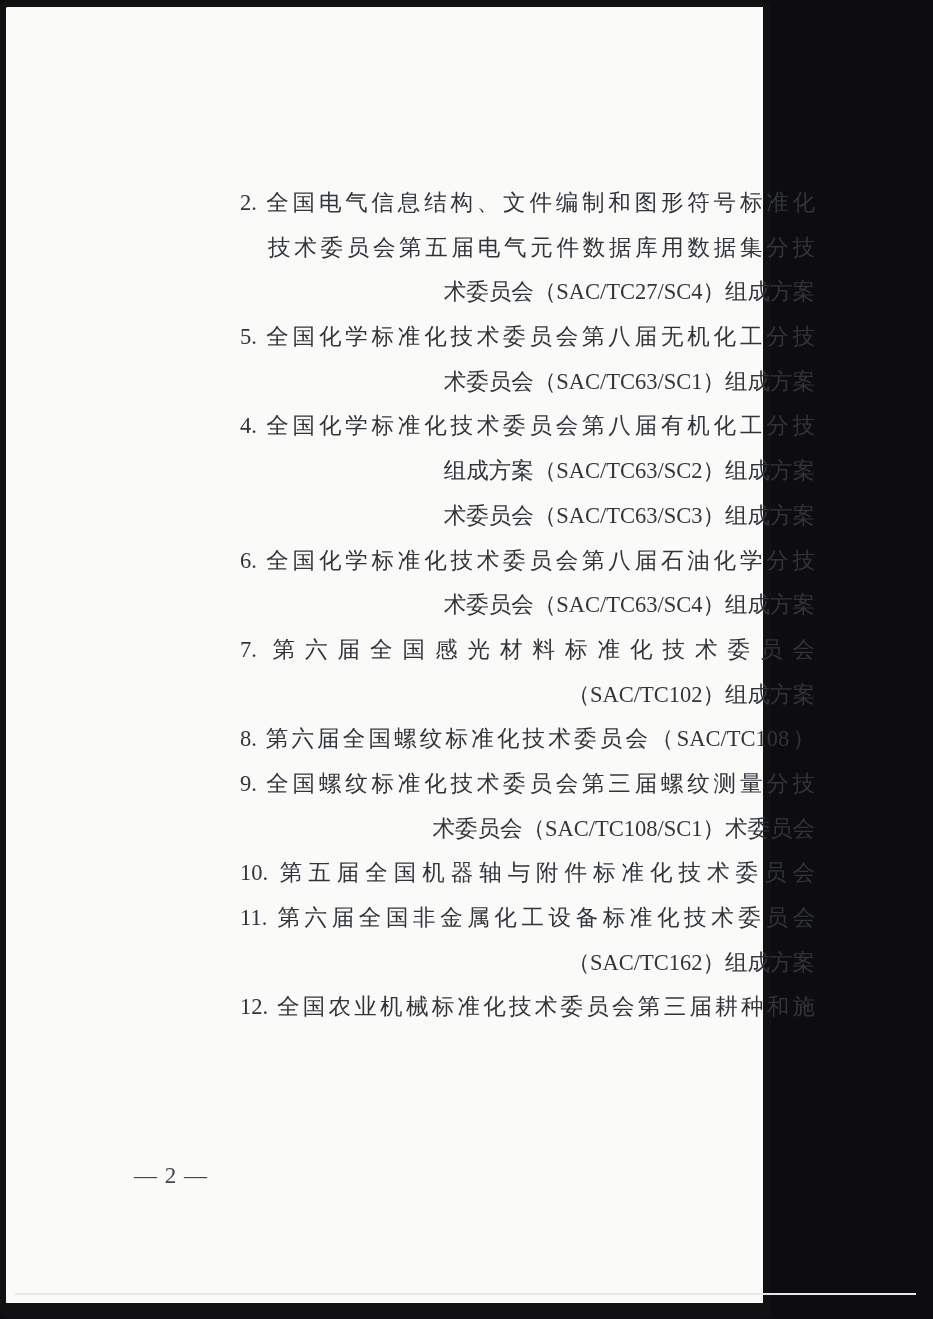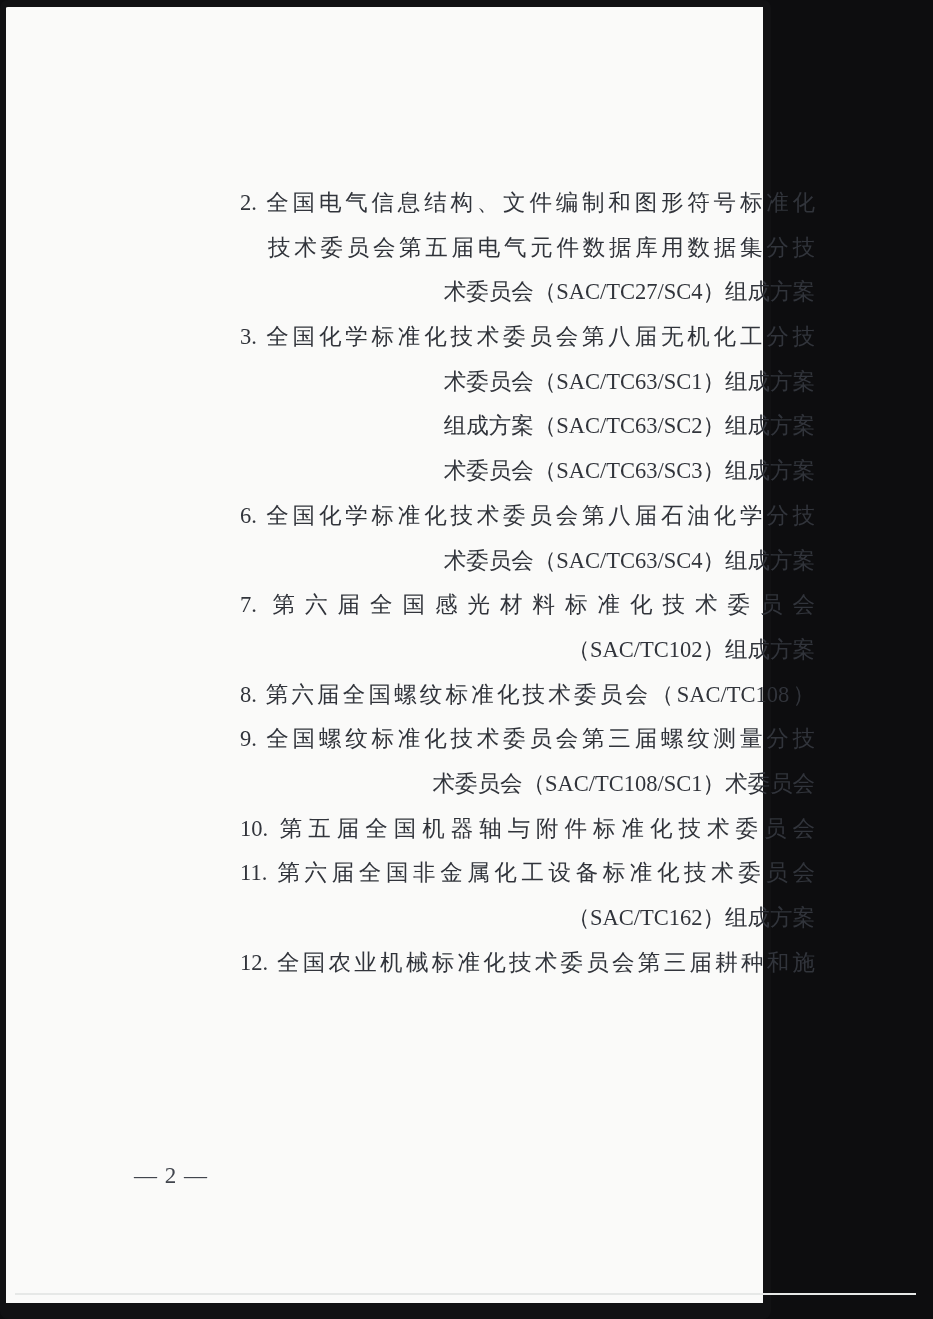--- a/index.html
+++ b/index.html
@@ -73,24 +73,25 @@
 <body>
 
 <div class="scan-frame">
   <div class="doc-list">
       <div>
         <div class="doc-line just">2. 全国电气信息结构、文件编制和图形符号标准化</div>
         <div class="doc-line cont just">技术委员会第五届电气元件数据库用数据集分技</div>
         <div class="doc-line cont">术委员会（SAC/TC27/SC4）组成方案</div>
       </div>
       <div>
-        <div class="doc-line just">3. 全国化学标准化技术委员会第八届无机化工分技</div>
+        <div class="doc-line just">5. 全国化学标准化技术委员会第八届无机化工分技</div>
         <div class="doc-line cont">术委员会（SAC/TC63/SC1）组成方案</div>
       </div>
       <div>
+        <div class="doc-line just">4. 全国化学标准化技术委员会第八届有机化工分技</div>
         <div class="doc-line cont">组成方案（SAC/TC63/SC2）组成方案</div>
       </div>
       <div>
         <div class="doc-line cont">术委员会（SAC/TC63/SC3）组成方案</div>
       </div>
       <div>
         <div class="doc-line just">6. 全国化学标准化技术委员会第八届石油化学分技</div>
         <div class="doc-line cont">术委员会（SAC/TC63/SC4）组成方案</div>
       </div>
       <div>

